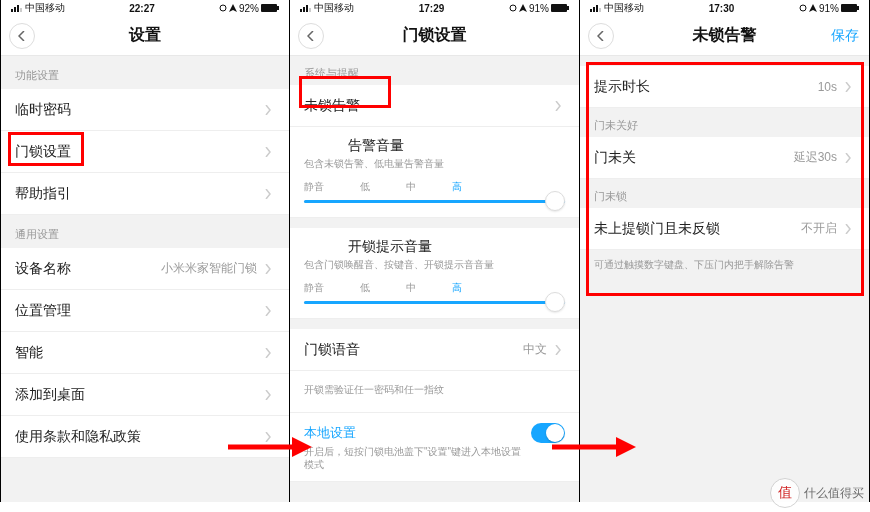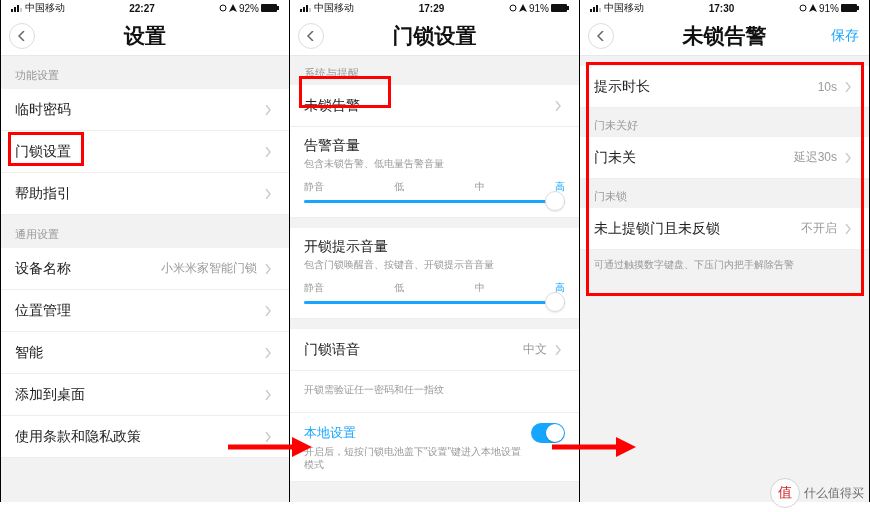--- a/index.html
+++ b/index.html
@@ -7,41 +7,41 @@
   .wrap { display: flex; width: 870px; height: 502px; gap: 0; }
   .screen { width: 290px; height: 502px; background: #f2f2f2; border-right: 1px solid #000; display: flex; flex-direction: column; overflow: hidden; }
   .screen:first-child { border-left: 1px solid #000; }
   .status-bar { height: 16px; background: #fff; display: flex; align-items: center; padding: 0 10px; font-size: 10px; color: #111; justify-content: space-between; }
   .status-left, .status-right { display: flex; align-items: center; gap: 2px; }
   .status-right svg { display: block; }
   .status-time { font-weight: 600; }
   .nav { height: 40px; background: #fff; display: flex; align-items: center; position: relative; border-bottom: 1px solid #e8e8e8; }
   .back { width: 26px; height: 26px; border: 1px solid #ddd; border-radius: 50%; display: flex; align-items: center; justify-content: center; margin-left: 8px; }
   .back svg { display: block; }
-  .nav-title { position: absolute; left: 0; right: 0; text-align: center; font-size: 21px; font-weight: 600; color: #111; pointer-events: none; }
+  .nav-title { position: absolute; left: 0; right: 0; text-align: center; font-size: 16px; font-weight: 600; color: #111; pointer-events: none; }
   .nav-right { position: absolute; right: 10px; font-size: 14px; color: #17a6ff; font-weight: 500; }
   .section-header { font-size: 11px; color: #999; padding: 12px 14px 6px; }
   .section-header.small { font-size: 11px; padding: 10px 14px 4px; }
   .row { background: #fff; min-height: 42px; display: flex; align-items: center; padding: 0 14px; border-bottom: 1px solid #eee; font-size: 14px; color: #222; position: relative; }
   .row.tall { padding: 10px 14px; flex-direction: column; align-items: stretch; }
   .row .label { flex: 1; }
   .row .value { color: #999; font-size: 12px; margin-right: 4px; }
   .chev { width: 14px; display: flex; align-items: center; justify-content: center; }
   .chev svg { display: block; }
   .desc { font-size: 10px; color: #999; margin-top: 2px; line-height: 1.3; padding-right: 36px; }
   .row-head { display: flex; align-items: center; }
   .row-head .label { flex: 1; }
   .toggle { width: 34px; height: 20px; border-radius: 10px; background: #ddd; position: relative; }
   .toggle.on { background: #17a6ff; }
   .toggle::after { content: ""; position: absolute; width: 18px; height: 18px; border-radius: 9px; background: #fff; top: 1px; left: 1px; box-shadow: 0 1px 2px rgba(0,0,0,.2); }
   .toggle.on::after { left: 15px; }
   .slider-block { background: #fff; padding: 10px 14px 14px; border-bottom: 1px solid #eee; }
-  .slider-block .title { font-size: 14px; color: #222; }
+  .slider-block .title { font-size: 14px; color: #222; margin-left: 44px; }
   .slider-block .desc { font-size: 10px; color: #999; margin-top: 2px; }
-  .slider-labels { display: flex; justify-content: space-between; font-size: 10px; color: #999; margin-top: 10px; }
+  .slider-labels { display: flex; font-size: 10px; color: #999; margin-top: 10px; gap: 36px; }
   .slider-labels .active { color: #17a6ff; }
   .slider-track { height: 3px; background: #ddd; position: relative; margin-top: 6px; border-radius: 2px; }
   .slider-fill { height: 3px; background: #17a6ff; border-radius: 2px; }
   .slider-thumb { position: absolute; width: 20px; height: 20px; background: #fff; border: 1px solid #ddd; border-radius: 50%; top: -9px; box-shadow: 0 1px 2px rgba(0,0,0,.1); }
   .gap { height: 10px; }
   .note { font-size: 10px; color: #999; padding: 8px 14px; }
   .step3 { color: #17a6ff; font-size: 13px; }
   .redbox { position: absolute; border: 3px solid #ff0000; pointer-events: none; z-index: 50; }
   .arrow { position: absolute; z-index: 60; pointer-events: none; }
   .watermark { position: absolute; right: 6px; bottom: 4px; display: flex; align-items: center; gap: 4px; z-index: 70; opacity: .85; }

